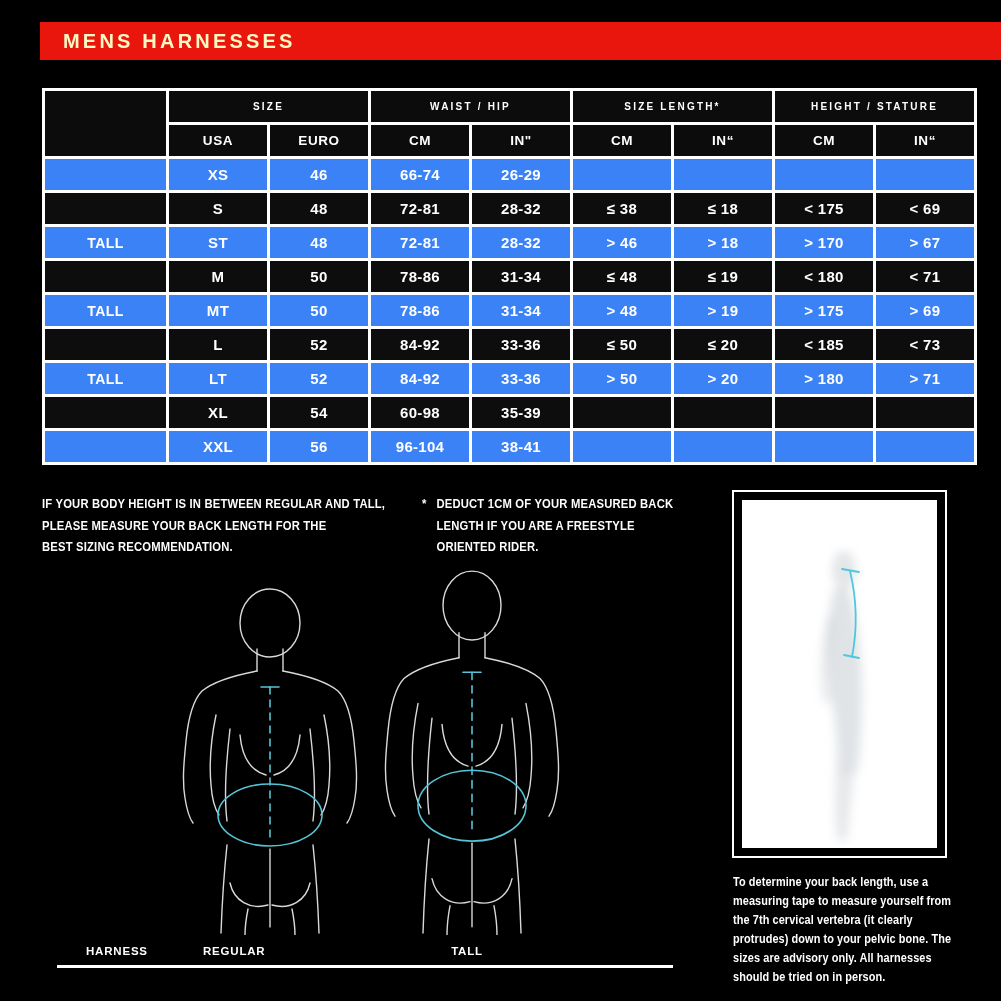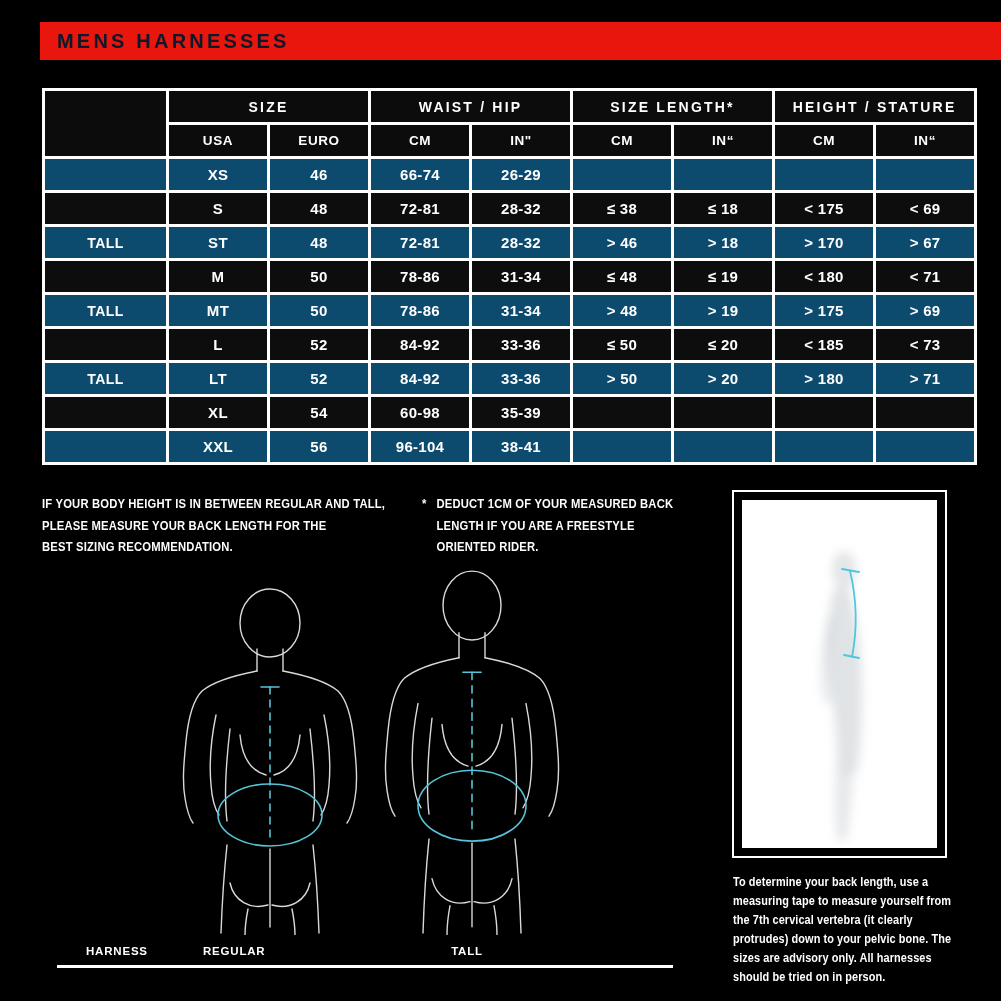--- a/index.html
+++ b/index.html
@@ -7,39 +7,39 @@
     width:1001px;height:1001px;background:#000;
     font-family:"Liberation Sans",sans-serif;
     position:relative;overflow:hidden;color:#fff;
   }
   
   .titlebar{
     position:absolute;left:40px;top:22px;width:961px;height:38px;
     background:#e9160d;
   }
   .titlebar .t{
-    display:block;padding-left:17px;line-height:39px;
-    font-size:20px;font-weight:bold;letter-spacing:3.2px;color:#0f172a;
+    display:block;padding-left:23px;line-height:39px;
+    font-size:20px;font-weight:bold;letter-spacing:3.2px;color:#fef9c3;
     white-space:nowrap;
   }
   
   table.size{
     position:absolute;left:42px;top:88px;width:906px;
     border-spacing:3px;background:#fff;table-layout:fixed;
     border-collapse:separate;
   }
   table.size td{
     background:#0c0c0c;color:#fff;text-align:center;vertical-align:middle;
     font-weight:bold;padding:0;height:31px;overflow:hidden;white-space:nowrap;
     font-size:15px;letter-spacing:.3px;
   }
-  table.size td.gh{font-size:14px;letter-spacing:2.2px;}
+  table.size td.gh{font-size:10px;letter-spacing:2.2px;}
   table.size td.sh{font-size:13.5px;letter-spacing:.6px;margin-left:12px;}
   table.size td.corner{background:#0c0c0c;}
-  table.size tr.light td{background:#0c4a6e;}
+  table.size tr.light td{background:#3b82f6;}
   table.size tr.dark td{background:#0d0d0d;}
   table.size td.fit{font-size:14px;letter-spacing:.5px;}
   
   .note{
     position:absolute;font-weight:bold;font-size:12.5px;line-height:21.5px;
     letter-spacing:.2px;color:#fdfdfd;white-space:nowrap;
     transform:scaleX(.9);transform-origin:0 0;
   }
   #note-left{left:42px;top:494px;}
   #note-mid{left:422px;top:494px;display:flex;}

